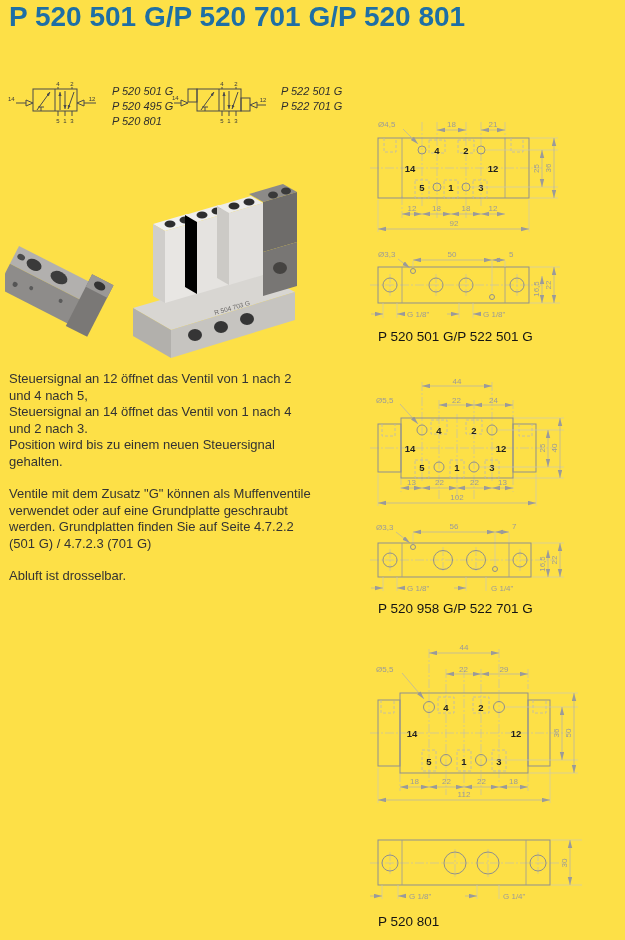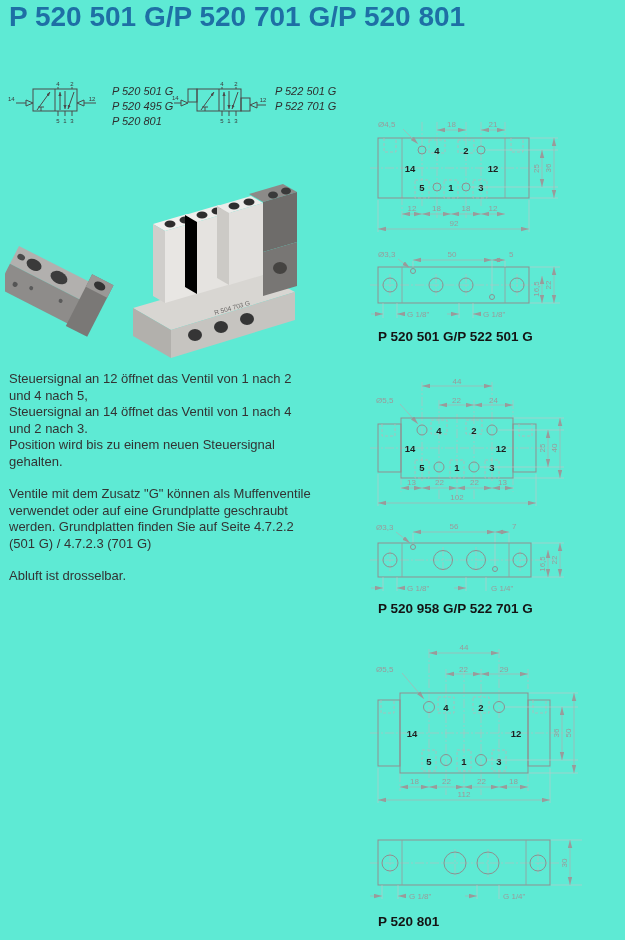--- a/index.html
+++ b/index.html
@@ -1,23 +1,23 @@
 <!DOCTYPE html>
 <html><head>
 <meta charset="utf-8">
 <style>
   html,body{margin:0;padding:0;background:#fff;}
-  .page{position:relative;width:625px;height:940px;background:#5eead4;overflow:hidden;
+  .page{position:relative;width:625px;height:940px;background:#fde047;overflow:hidden;
         font-family:"Liberation Sans", sans-serif;}
   .title{position:absolute;left:9px;top:1px;color:#1e6fa5;font-weight:bold;
          font-size:28px;line-height:31px;letter-spacing:0;}
   .symlab{position:absolute;font-style:italic;font-size:11px;color:#2e2e2e;line-height:15px;}
   .desc{position:absolute;left:9px;top:371px;width:370px;font-size:13px;color:#333;}
   .desc p{margin:0 0 16px 0;white-space:pre-line;line-height:16.5px;}
-  .figcap{position:absolute;font-weight:bold;font-size:13.5px;color:#141414;}
+  .figcap{position:absolute;font-weight:normal;font-size:13.5px;color:#141414;}
   svg{position:absolute;}
   
   .ol{stroke:#8f8f8f;stroke-width:1;fill:none;}
   .ol2{stroke:#9a9a9a;stroke-width:0.8;fill:none;}
   .dsh{stroke:#b8b8b8;stroke-width:0.8;stroke-dasharray:3 2;fill:none;}
   .cl{stroke:#bdbdbd;stroke-width:0.6;stroke-dasharray:9 2 2 2;fill:none;}
   .dl{stroke:#b0b0b0;stroke-width:0.7;fill:none;}
   .xl{stroke:#c6c6c6;stroke-width:0.6;fill:none;}
   .dt{font-size:8px;fill:#9a9a9a;text-anchor:middle;}
   .dts{font-size:8px;fill:#9a9a9a;text-anchor:start;}
@@ -90,21 +90,21 @@
       <text class="st" x="57" y="43">1</text>
       <text class="st" x="64" y="43">3</text>
       <text class="sts" x="0" y="20">14</text>
       <path class="sl" d="M2,23 H9"></path>
       <polygon class="sl" points="9,20 16,23 9,26" fill="#fff"></polygon>
       <path class="sl" d="M85,25 H94"></path>
       <polygon class="sl" points="85,22 78,25 85,28" fill="#fff"></polygon>
       <text class="st" x="91" y="22">12</text>
     </g>
   </svg>
-  <div class="symlab" style="left:275px;top:84px">
+  <div class="symlab" style="left:281px;top:84px">
     <div>P 522 501 G</div>
     <div>P 522 701 G</div>
   </div>
 
   <svg style="left:5px;top:158px" width="310" height="205" viewBox="0 0 310 205">
     <g transform="translate(14,88) rotate(27)">
       <rect x="0" y="0" width="96" height="20" fill="#b2b0ae"></rect>
       <rect x="0" y="20" width="96" height="27" fill="#8e8c8a"></rect>
       <rect x="78" y="-8" width="24" height="58" fill="#7a7876"></rect>
       <rect x="78" y="-8" width="24" height="14" fill="#9a9896"></rect>

